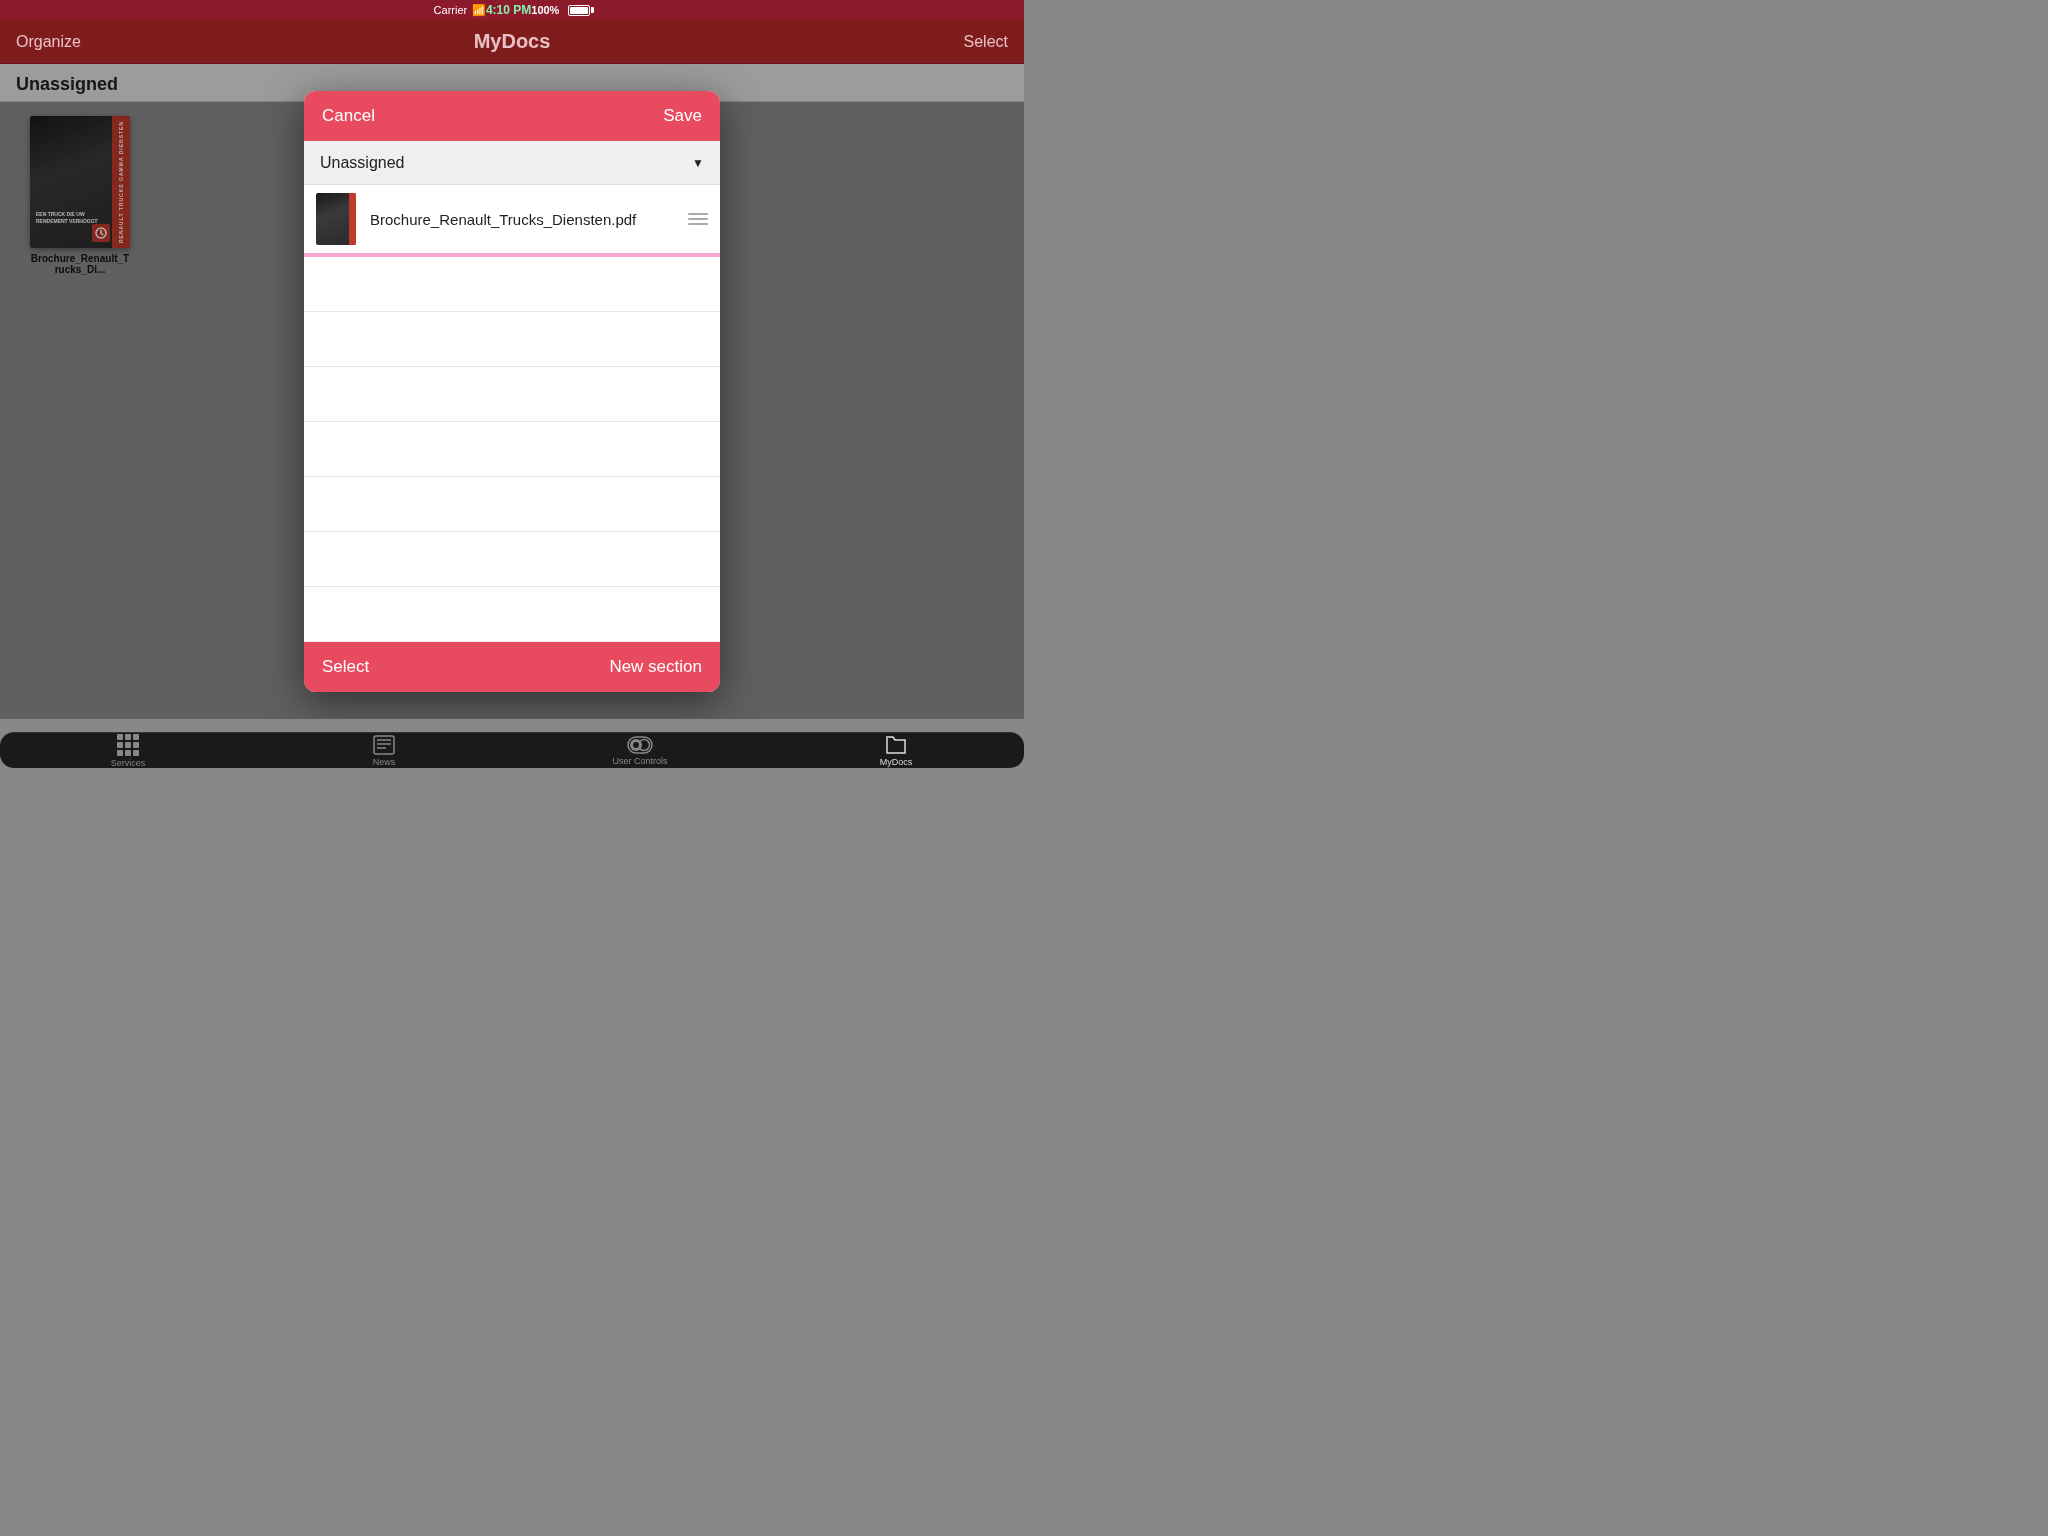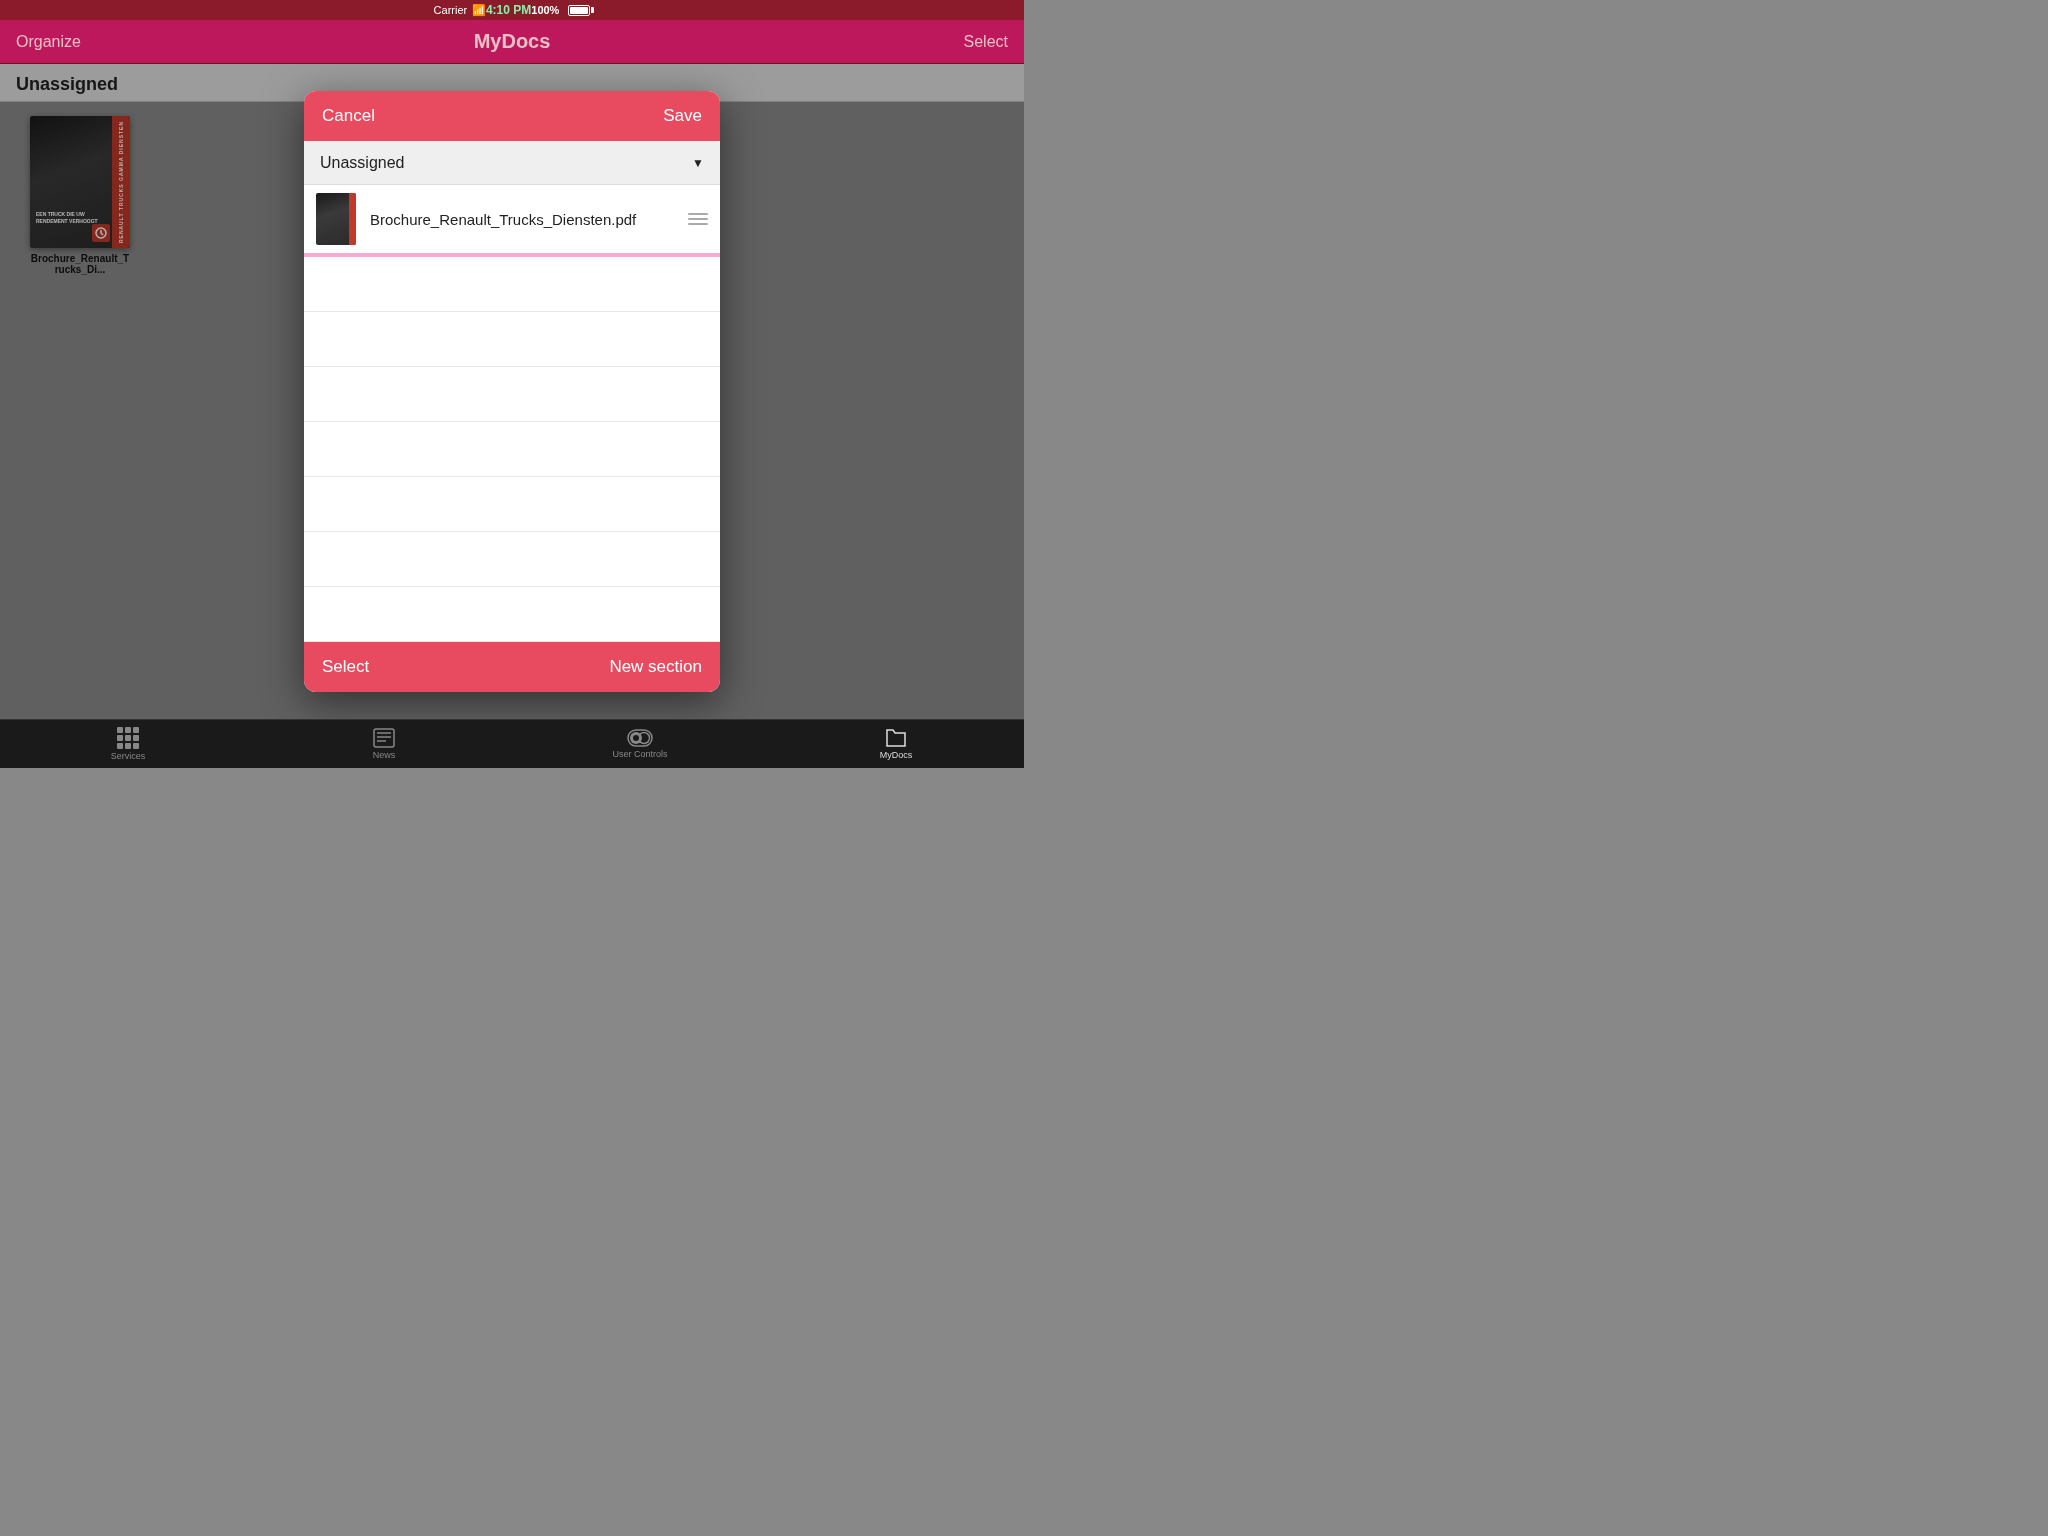--- a/index.html
+++ b/index.html
@@ -21,21 +21,21 @@
       justify-content: center;
       padding: 0 12px;
       font-size: 11px;
       color: white;
     }
     .status-left { display: flex; align-items: center; gap: 5px; }
     .status-right { display: flex; align-items: center; gap: 9px; font-weight: bold; }
 
     
     .nav-bar {
-      background: #be185d;
+      background: #7f1d1d;
       height: 44px;
       display: flex;
       align-items: center;
       justify-content: space-between;
       padding: 0 16px;
       border-bottom: 1px solid #6e1220;
     }
     .nav-title {
       font-size: 20px;
       font-weight: 600;
@@ -290,26 +290,27 @@
       border: none;
       cursor: pointer;
     }
 
     
     .tab-bar {
       position: absolute;
       bottom: 0;
       left: 0;
       right: 0;
-      height: 49px;
+      height: 36px;
       background: #1a1a1a;
       display: flex;
       align-items: center;
       justify-content: space-around;
       border-top: 1px solid #333;
+      border-radius: 14px;
     }
     .tab-item {
       display: flex;
       flex-direction: column;
       align-items: center;
       gap: 2px;
       flex: 1;
       cursor: pointer;
     }
     .tab-label {

